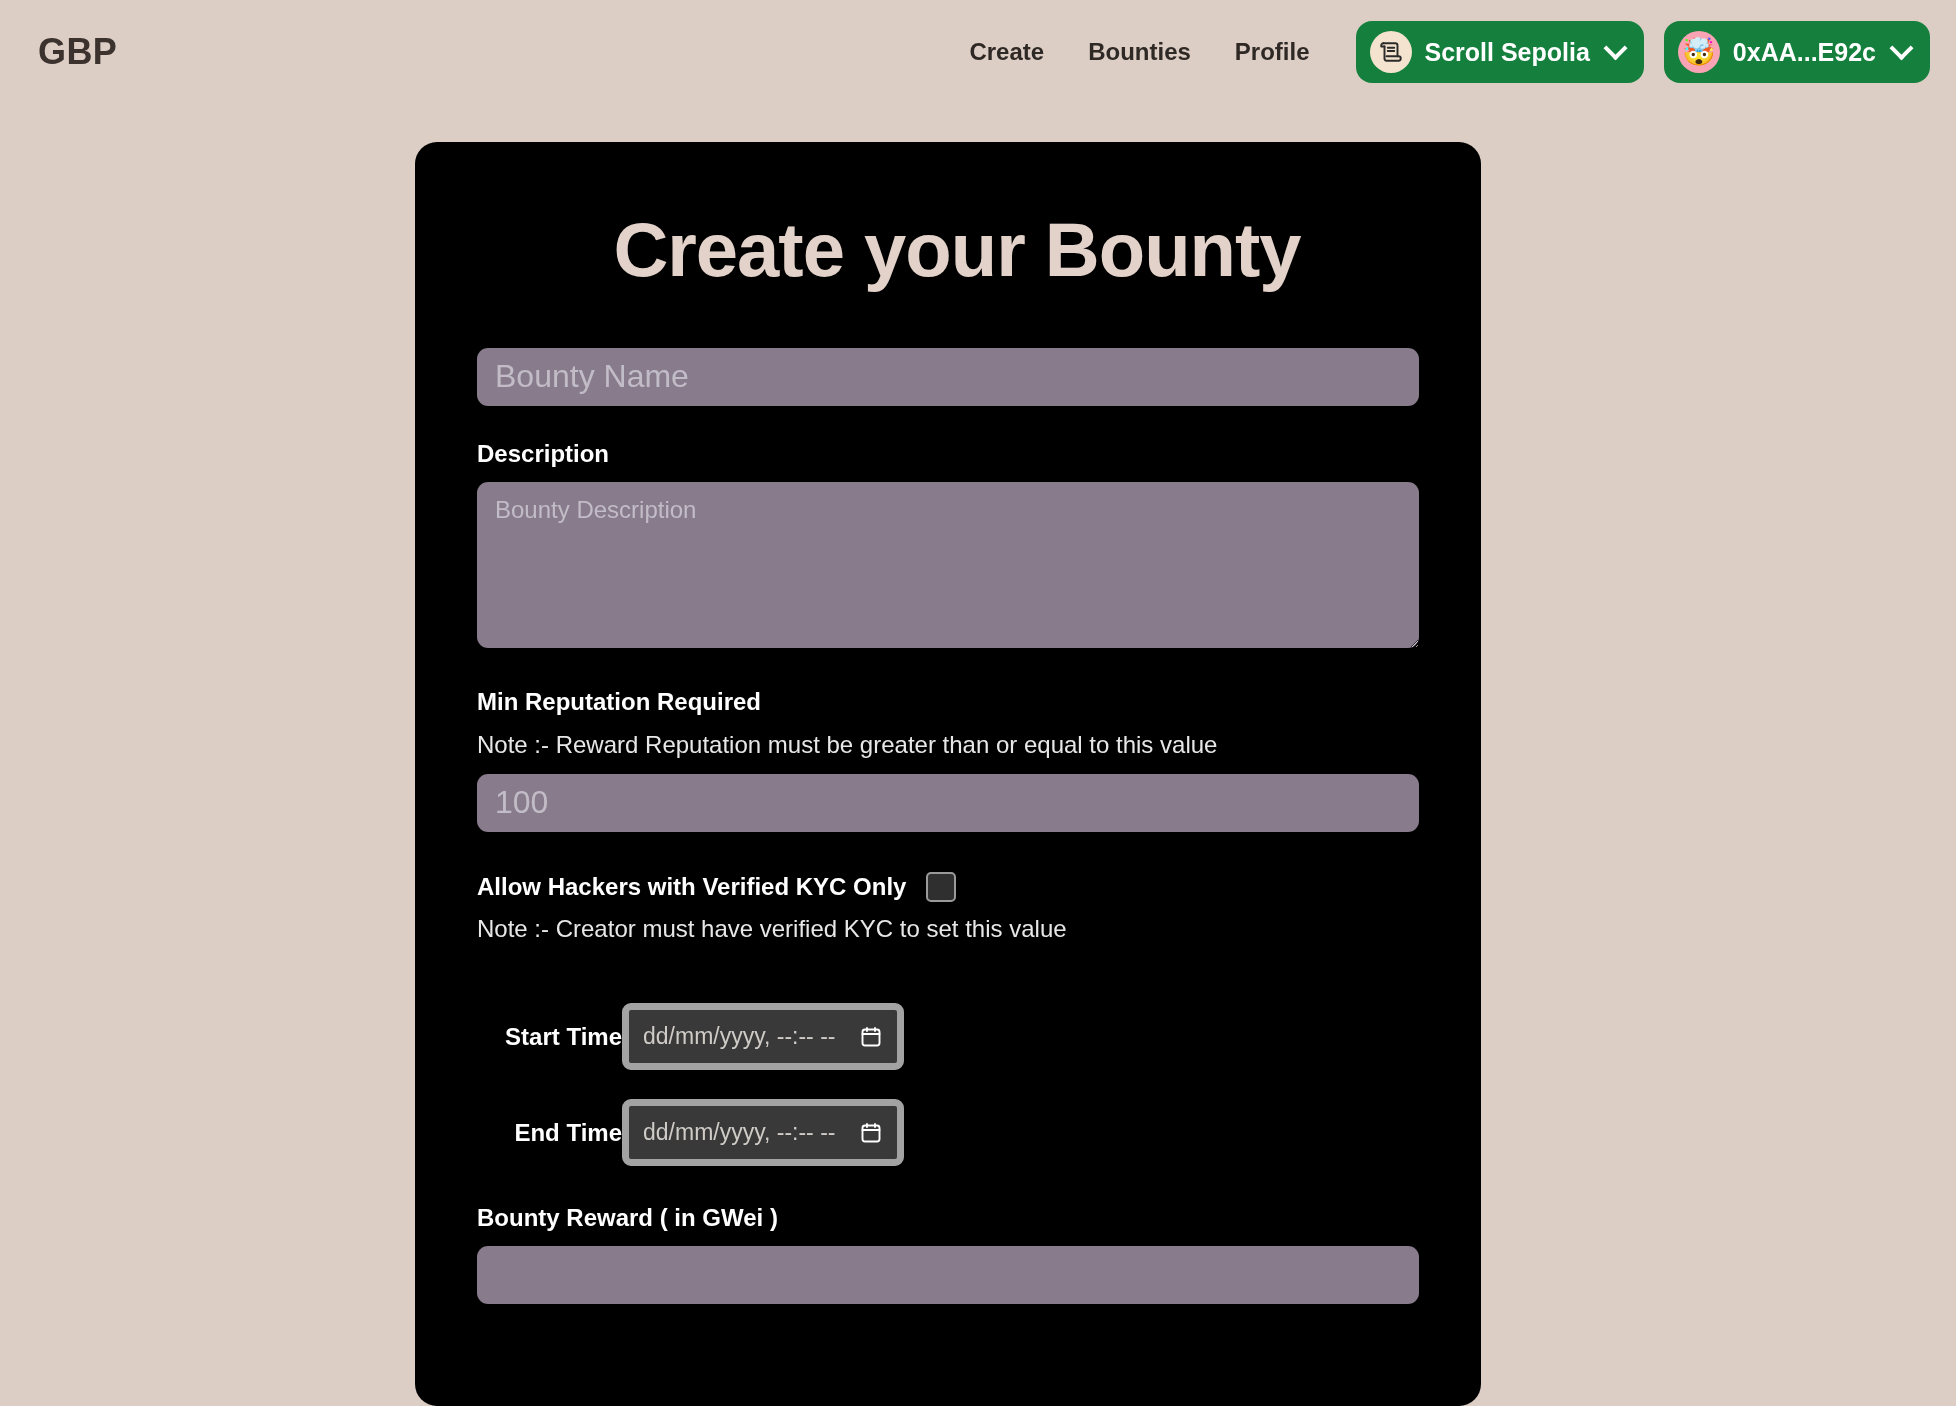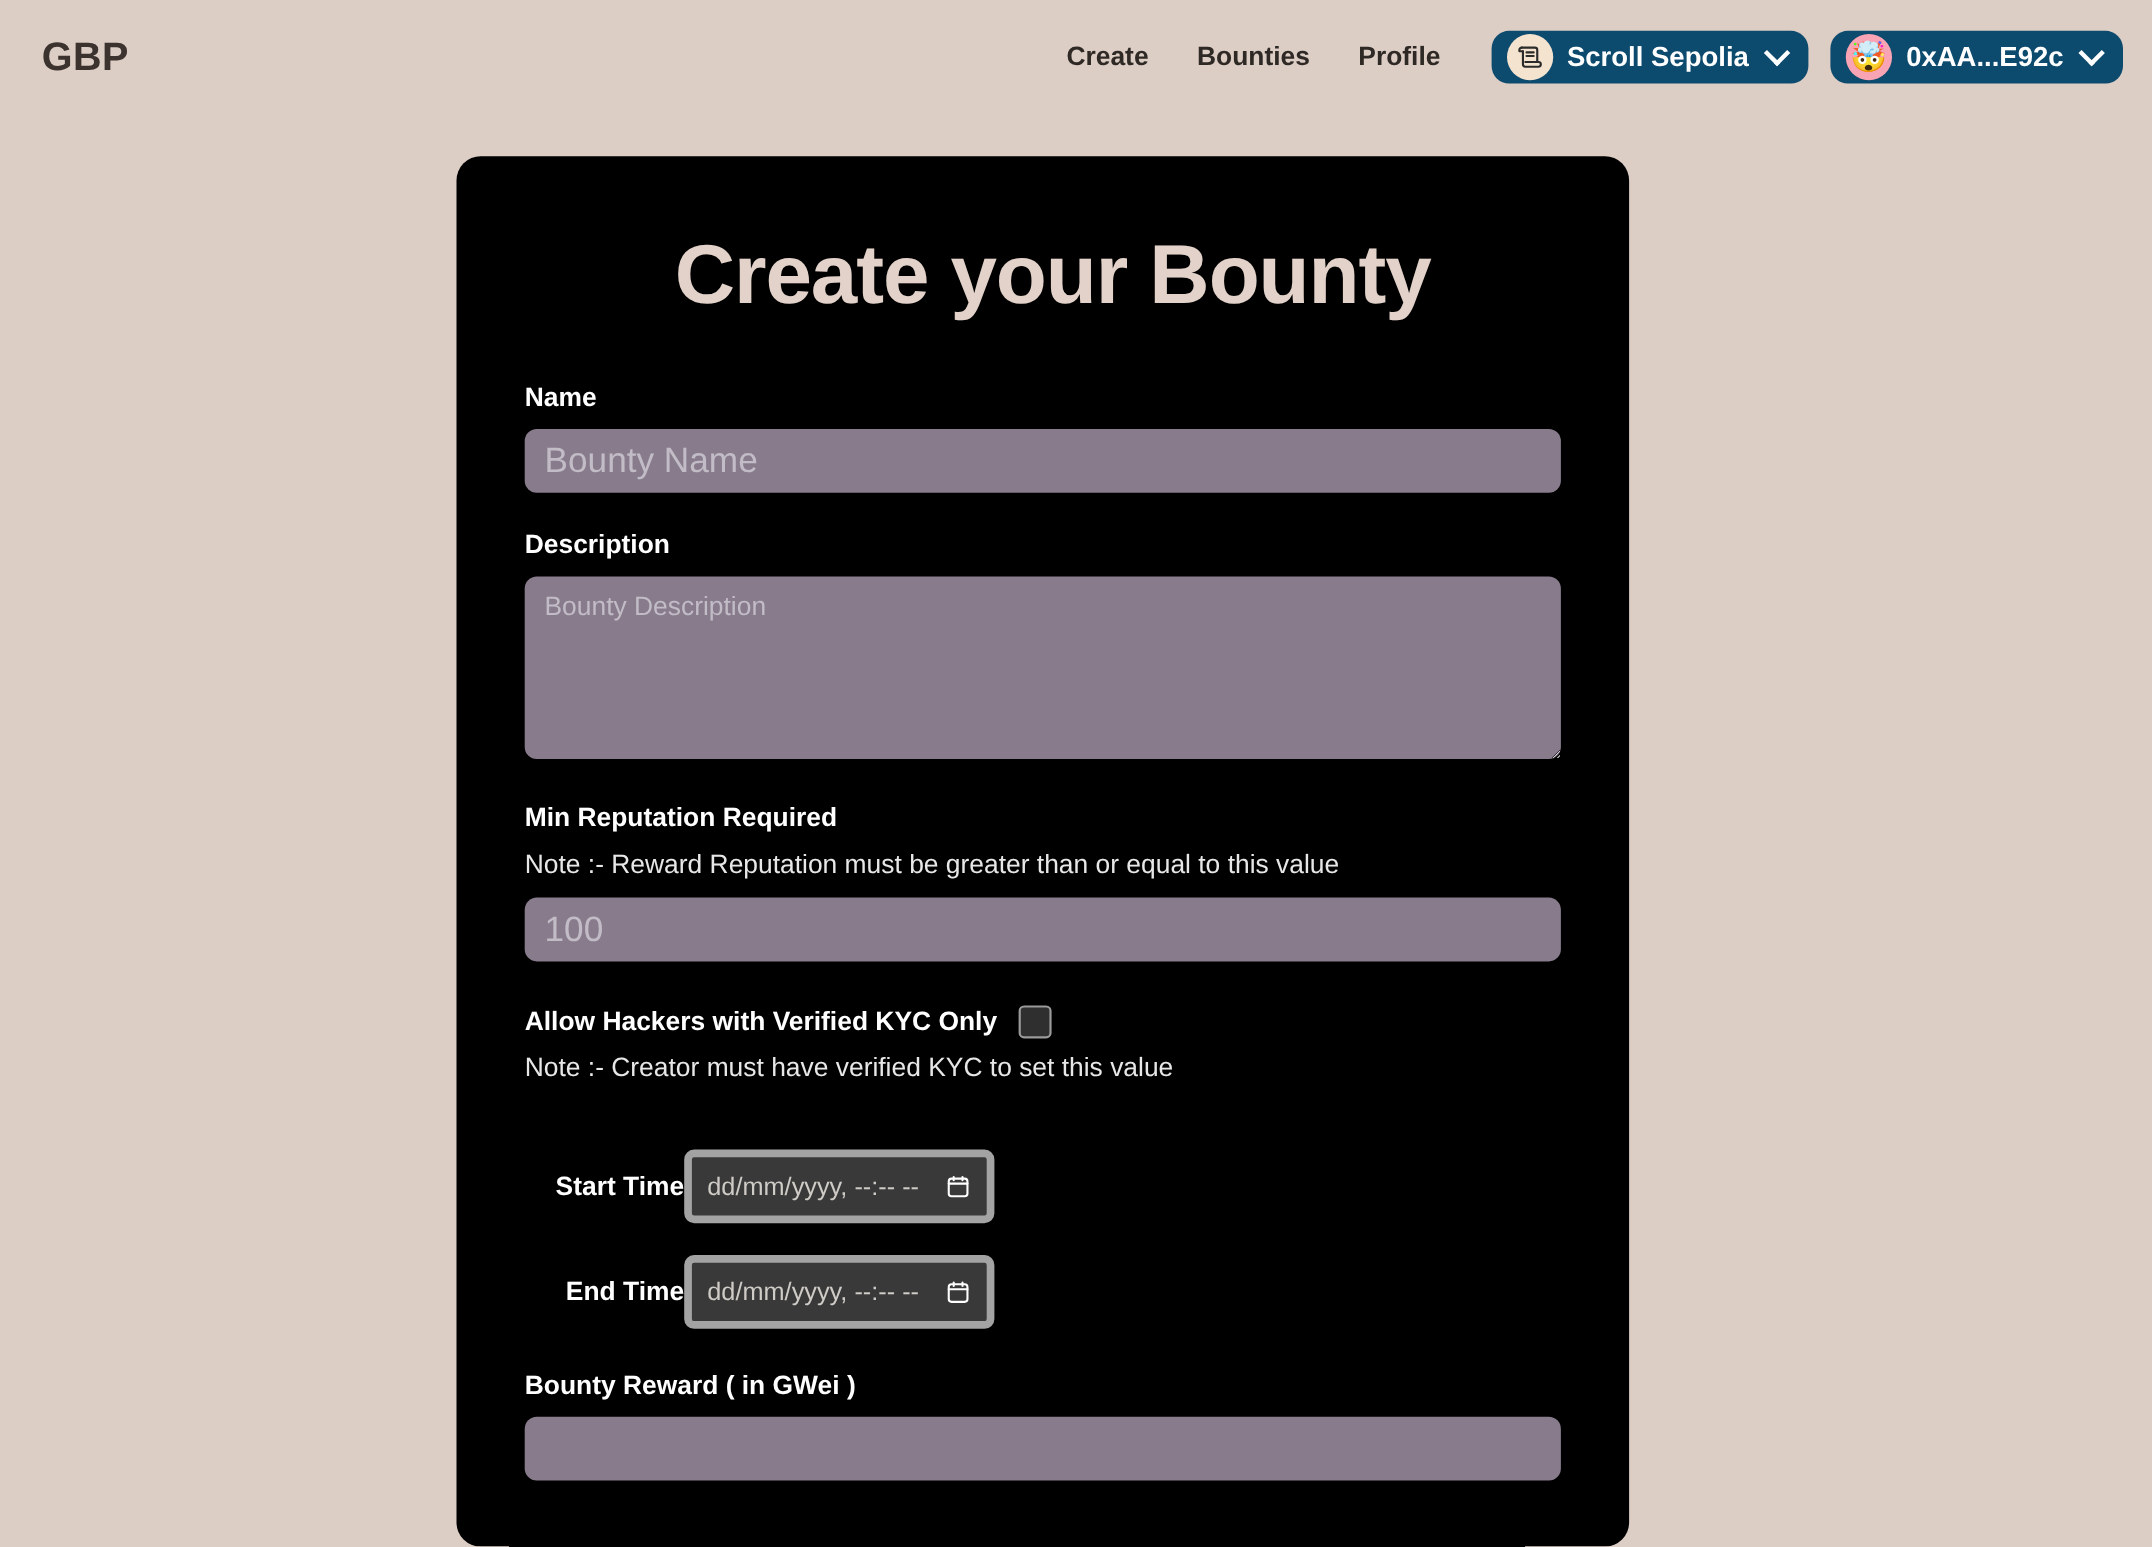--- a/index.html
+++ b/index.html
@@ -42,23 +42,23 @@
     font-weight: bold;
     color: #2f2925;
     text-decoration: none;
     padding: 0 22px;
     white-space: nowrap;
   }
   .chip {
     display: flex;
     align-items: center;
     gap: 13px;
-    background: #0c4a6e;
+    background: #15803d;
     border-radius: 16px;
-    height: 48px;
+    height: 62px;
     padding: 0 20px 0 14px;
     color: #ffffff;
     font-size: 25px;
     font-weight: bold;
     white-space: nowrap;
   }
   .chip.network { margin-left: 24px; }
   .chip.wallet { margin-left: 20px; }
   .chip-avatar {
     width: 42px; height: 42px;
@@ -239,21 +239,20 @@
       <span class="chev"></span>
     </div>
   </div>
 </div>
 
 <div class="card">
 
   <h1 class="card-title">Create your Bounty</h1>
 
   <div class="field">
-    <label class="label">Name</label>
     <input class="inp" type="text" placeholder="Bounty Name" style="">
   </div>
 
   <div class="spacer-34"></div>
 
   <div class="field">
     <label class="label">Description</label>
     <textarea class="txt" placeholder="Bounty Description" style=""></textarea>
   </div>
 

